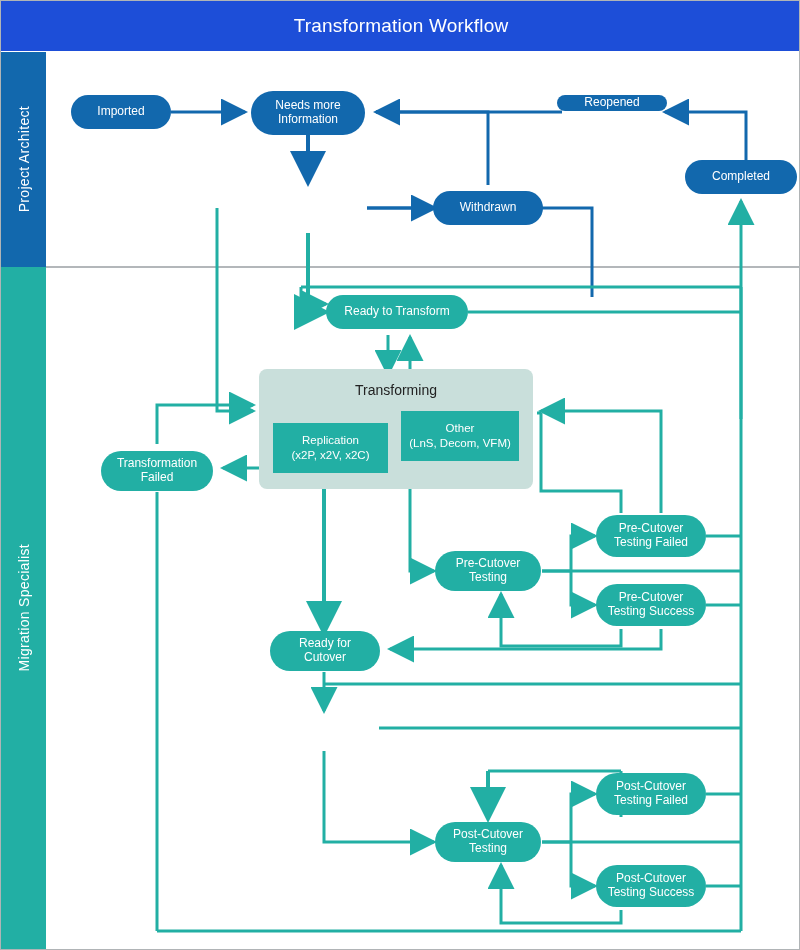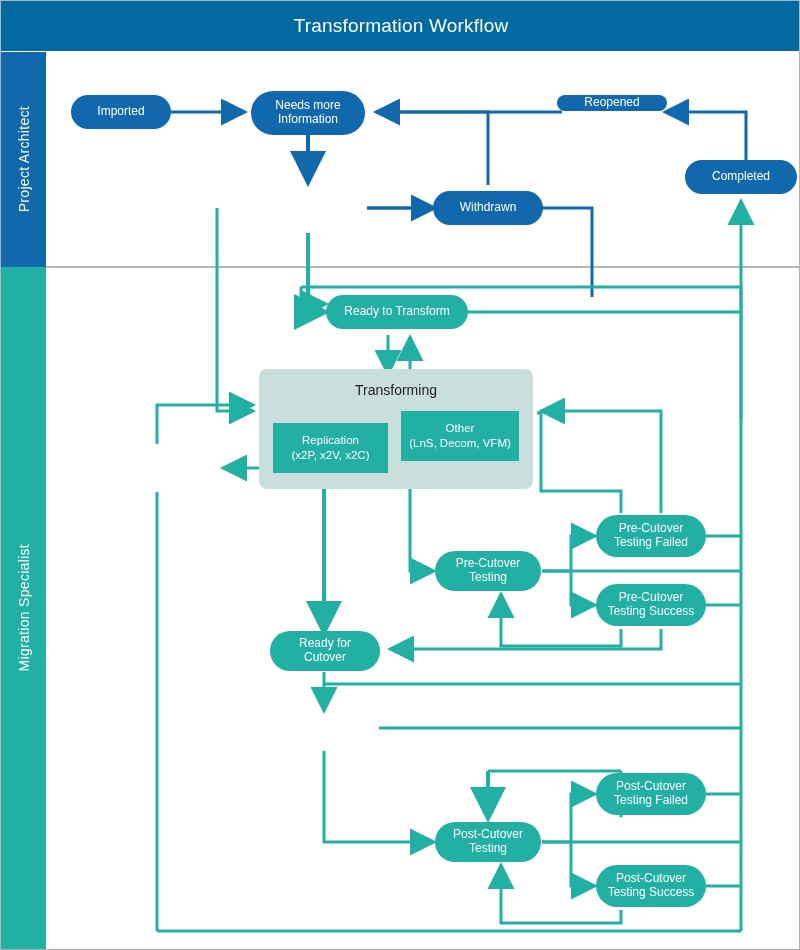--- a/index.html
+++ b/index.html
@@ -1,19 +1,19 @@
 <!DOCTYPE html>
 <html><head>
 <meta charset="utf-8">
 <style>
   html,body{margin:0;padding:0;background:#ffffff;}
   body{font-family:"Liberation Sans","DejaVu Sans",sans-serif;}
   #page{position:relative;width:800px;height:950px;overflow:hidden;background:#fff;
         border:1px solid #b0b4b6;box-sizing:border-box;}
-  #header{position:absolute;left:0;top:0;width:800px;height:50px;background:#0369a1;
+  #header{position:absolute;left:0;top:0;width:800px;height:50px;background:#1d4ed8;
           display:flex;align-items:center;justify-content:center;}
   #header .title{color:#ffffff;font-size:19px;letter-spacing:.2px;}
   .lane-label{position:absolute;left:0;width:45px;display:flex;align-items:center;
               justify-content:center;}
   .lane-label span{writing-mode:vertical-rl;transform:rotate(180deg);color:#fff;
                    font-size:14px;letter-spacing:.3px;white-space:nowrap;}
   #lane-architect{top:51px;height:215px;background:#1268AD;}
   #lane-migration{top:266px;height:682px;background:#22AFA4;}
   #lane-divider{position:absolute;left:45px;top:265px;width:754px;height:2px;background:#b3b7ba;}
   svg#wires{position:absolute;left:0;top:0;width:800px;height:950px;}
@@ -155,20 +155,24 @@
     <div class="sub-box" style="left:14px;top:54px;width:115px;height:50px;flex-direction:column;">
       <span>Replication</span>
       <span>(x2P, x2V, x2C)</span>
     </div>
     <div class="sub-box" style="left:142px;top:42px;width:118px;height:50px;flex-direction:column;">
       <span>Other</span>
       <span>(LnS, Decom, VFM)</span>
     </div>
   </div>
 
+  <div class="node teal" style="left:100px;top:450px;width:112px;height:40px;flex-direction:column;">
+    <span>Transformation</span>
+    <span>Failed</span>
+  </div>
 
   <div class="node teal" style="left:434px;top:550px;width:106px;height:40px;flex-direction:column;">
     <span>Pre-Cutover</span>
     <span>Testing</span>
   </div>
 
   <div class="node teal" style="left:595px;top:514px;width:110px;height:42px;flex-direction:column;">
     <span>Pre-Cutover</span>
     <span>Testing Failed</span>
   </div>

